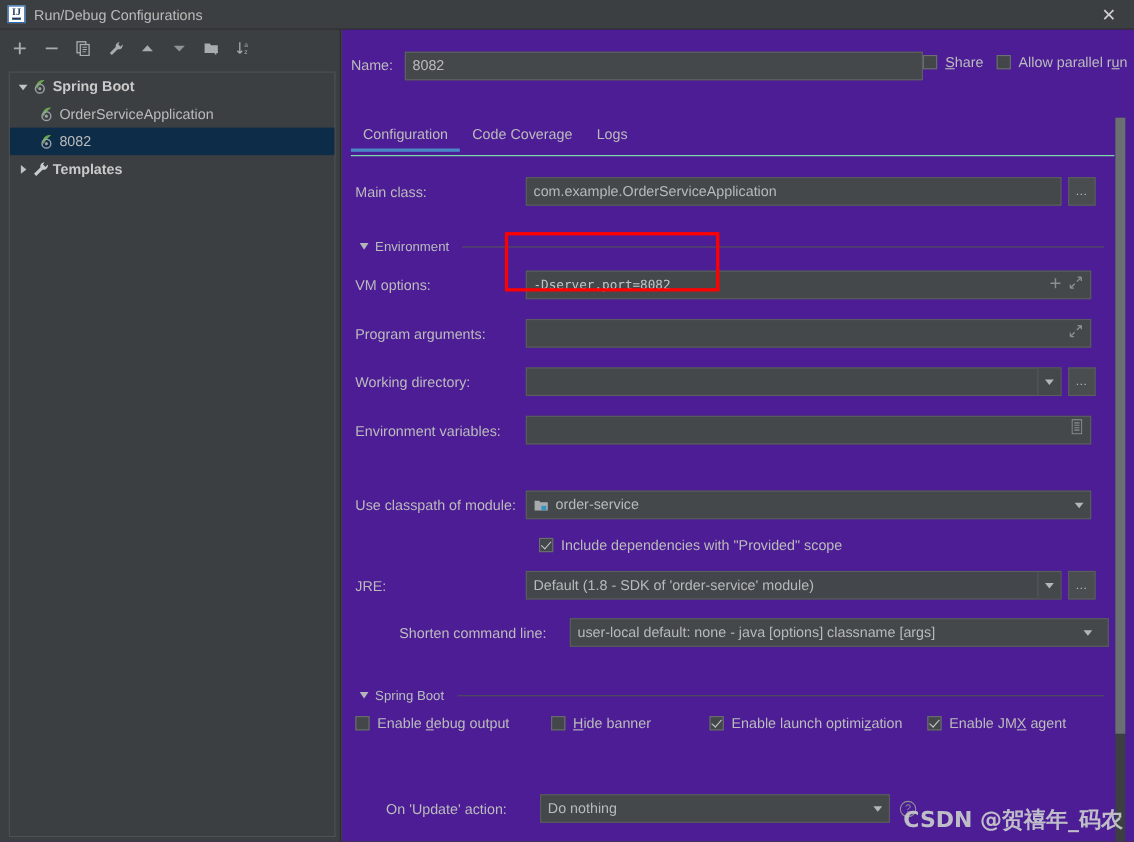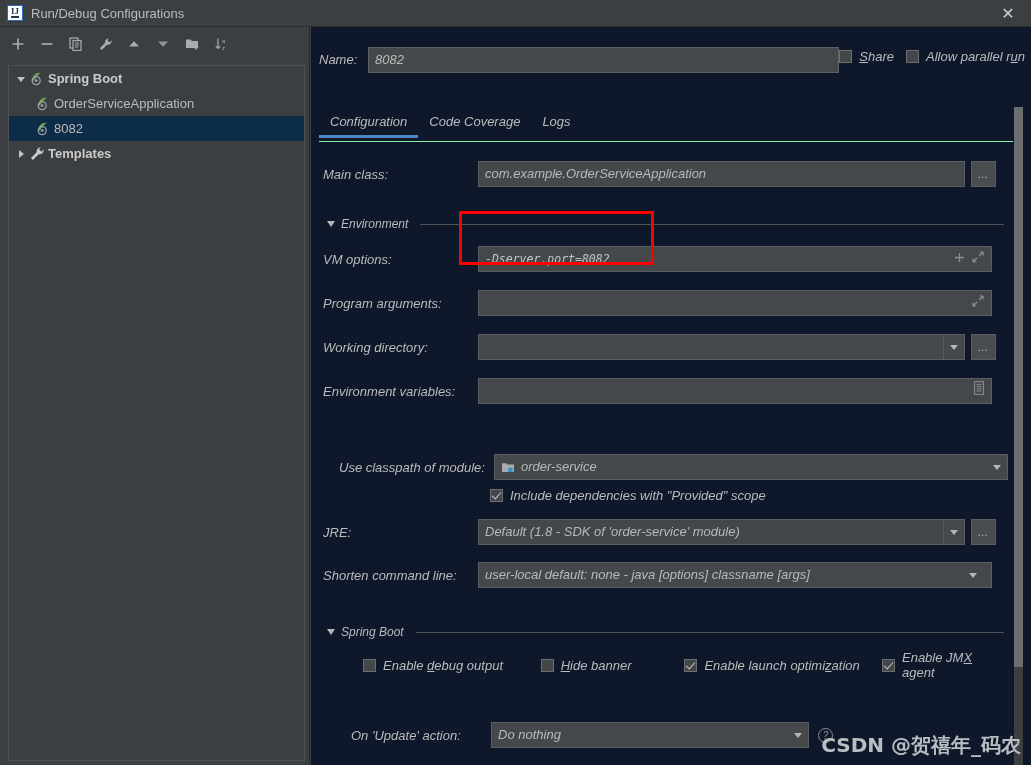--- a/index.html
+++ b/index.html
@@ -65,22 +65,21 @@
   .tree-row.selected { background: #0d2c47; }
   .tw { width: 16px; height: 16px; flex: none; display:flex; align-items:center; justify-content:center;}
   .tw svg { display:block; }
   .indent { width: 22px; flex: none; }
   .cfg-icon { width: 16px; height: 16px; flex: none; margin-right: 3px; position: relative; }
   .bold { font-weight: bold; color: #cacaca; }
 
   
   .right-pane {
     position: absolute; left: 311px; top: 27px; right: 0; bottom: 0;
-    background: #0f172a;
-    font-style: italic;
+    background: #4c1d95;
   }
   .name-row {
     position: absolute; left: 8px; top: 19px; right: 18px; height: 27px;
     display: flex; align-items: center;
   }
   .lbl { font-size: 13px; color: #bbbbbb; }
   .name-label { width: 49px; }
   .textfield {
     background: #45484a; border: 1px solid #5e6265; color: #bbbbbb;
     font-size: 13px; height: 26px; display: flex; align-items: center;
@@ -403,21 +402,21 @@
             <span>
               <svg width="10" height="14" viewBox="0 0 10 14">
                 <rect x="0.6" y="0.6" width="8.8" height="12.8" fill="none" stroke="#8b8f92" stroke-width="1"></rect>
                 <path d="M2.6 3.4h4.8M2.6 5.6h4.8M2.6 7.8h4.8M2.6 10h4.8" stroke="#8b8f92" stroke-width="1"></path>
               </svg>
             </span>
           </span>
         </div>
       </div>
 
-      <div class="row" style="top:307px;justify-content:flex-end;">
+      <div class="row" style="top:299px;">
         <span class="rlabel" style="width:155px;">Use classpath of module:</span>
         <div class="inp" style="width:514px; padding-right:0;">
           <span style="margin-right:6px; display:flex;">
             <svg width="14" height="14" viewBox="0 0 14 14">
               <path d="M1 3.2h4.2l1 1.4H13V12H1z" fill="#a8abad"></path>
               <rect x="7.2" y="7.8" width="4.4" height="4.2" fill="#3592c4"></rect>
             </svg>
           </span>
           <span style="flex:1;">order-service</span>
           <span class="arrow-btn" style="background:transparent;border-left:none;">
@@ -438,37 +437,37 @@
         <span class="rlabel" style="width:155px;">JRE:</span>
         <div class="inp dark" style="width:487px; padding-right:0;">
           <span style="flex:1;">Default (1.8 - SDK of 'order-service' module)</span>
           <span class="arrow-btn">
               <span class="caret"></span>
             </span>
         </div>
         <div class="browse">…</div>
       </div>
 
-      <div class="row" style="top:415px;">
+      <div class="row" style="top:415px;margin-left:40px;">
         <span class="rlabel" style="width:155px;">Shorten command line:</span>
         <div class="inp" style="width:514px; padding-right:8px;">
           <span style="flex:1;">user-local default: none - java [options] classname [args]</span>
           <span class="arrow-btn" style="background:transparent;border-left:none;">
               <span class="caret"></span>
             </span>
         </div>
       </div>
 
       <div class="sect-head" style="top:478px;">
         <span class="tri-down"></span>
         <span class="sect-title">Spring Boot</span>
         <span class="sect-line"></span>
       </div>
 
-      <div class="row" style="top:503px;margin-left:40px;">
+      <div class="row" style="top:503px;">
         <div class="cbx" style="width:178px;">
           <span class="box"></span>
           <span>Enable <span class="mn">d</span>ebug output</span>
         </div>
         <div class="cbx" style="width:144px;">
           <span class="box"></span>
           <span><span class="mn">H</span>ide banner</span>
         </div>
         <div class="cbx" style="width:198px;">
           <span class="box checked"></span>

